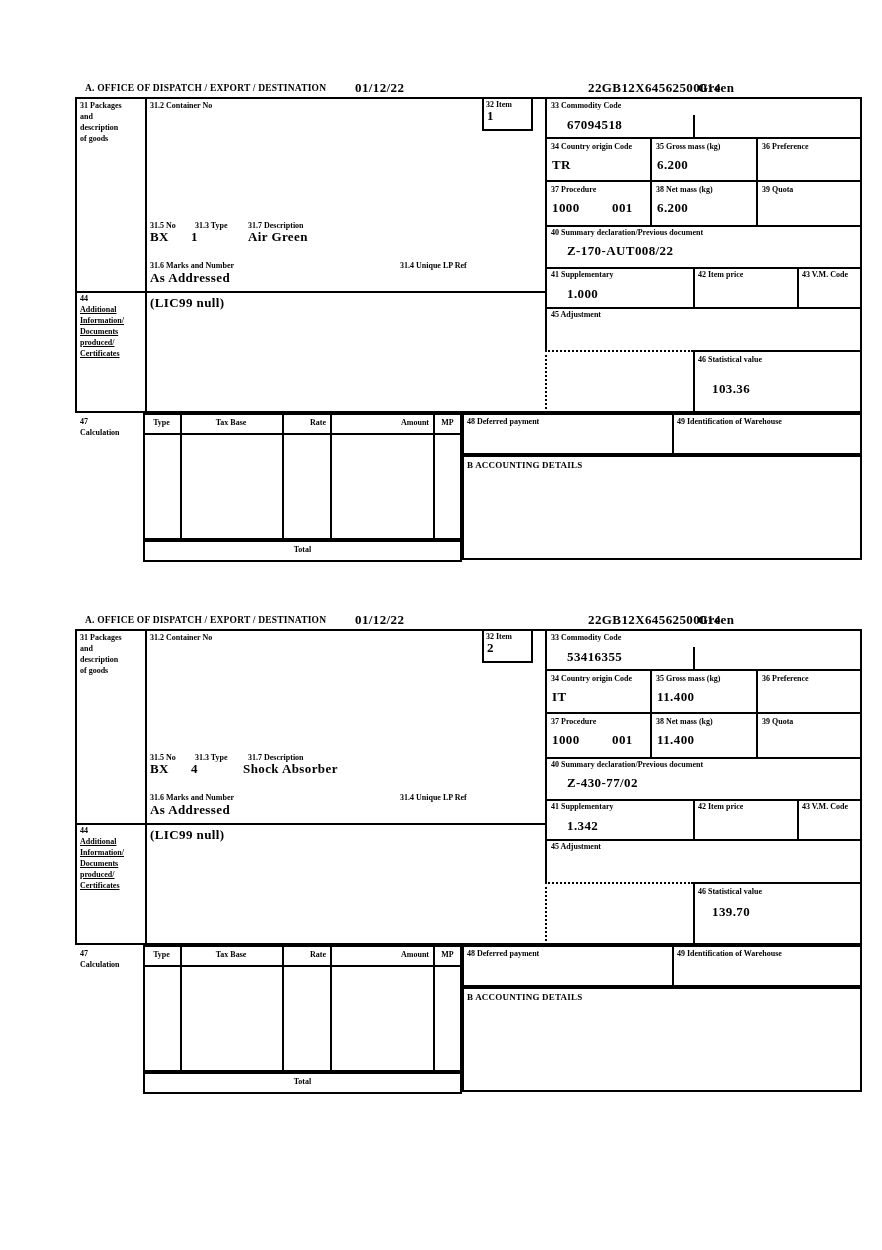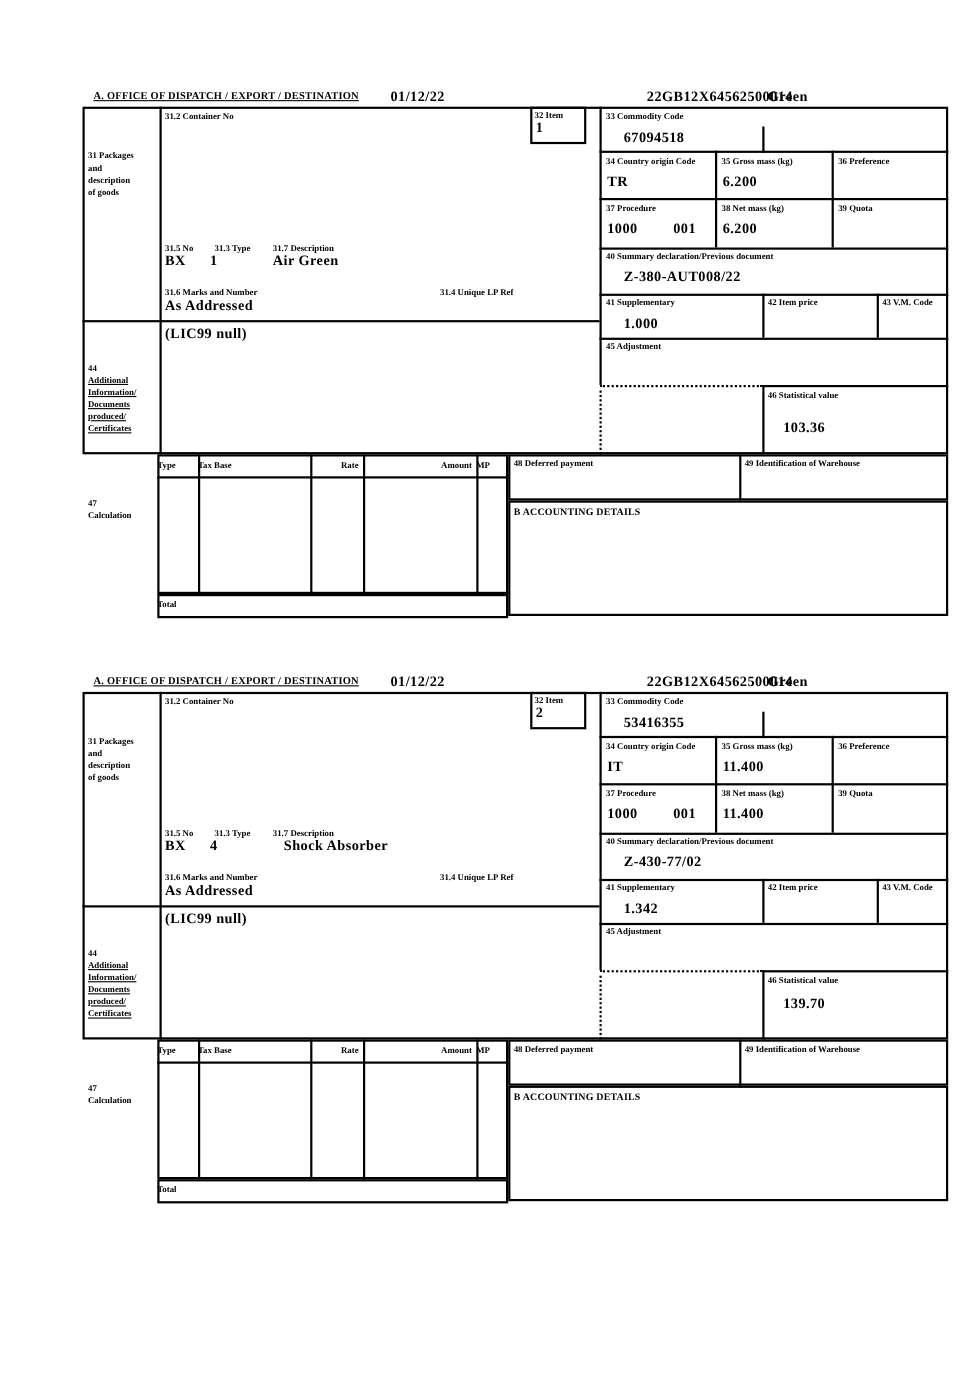--- a/index.html
+++ b/index.html
@@ -1,32 +1,32 @@
 <!DOCTYPE html>
 <html><head>
 <meta charset="utf-8">
 <style>
   html,body{margin:0;padding:0;}
   body{width:882px;height:1250px;background:#ffffff;position:relative;
        font-family:"Liberation Serif",serif;color:#000;overflow:hidden;}
   .form{position:absolute;width:787px;height:484px;}
   .l{position:absolute;font:bold 8px "Liberation Serif",serif;white-space:pre;line-height:10px;}
-  .lc{position:absolute;font:bold 8px "Liberation Serif",serif;white-space:pre;line-height:11px;margin-top:36px;}
+  .lc{position:absolute;font:bold 8px "Liberation Serif",serif;white-space:pre;line-height:11px;}
   .v{position:absolute;font:bold 13px "Liberation Serif",serif;white-space:pre;letter-spacing:0.4px;line-height:13px;}
-  .hdr{position:absolute;font:bold 9.5px "Liberation Serif",serif;letter-spacing:0.2px;text-decoration:underline;}
+  .hdr{position:absolute;font:bold 9.5px "Liberation Serif",serif;letter-spacing:0.2px;}
   .acct{position:absolute;font:bold 9px "Liberation Serif",serif;letter-spacing:0.2px;}
   .box{position:absolute;border:2px solid #000;box-sizing:border-box;}
   .vl{position:absolute;width:2px;background:#000;}
   .hl{position:absolute;height:2px;background:#000;}
   .dv{position:absolute;width:0;border-left:2px dotted #000;}
   .dh{position:absolute;height:0;border-top:2px dotted #000;}
   .tl{position:absolute;border-left:2px solid #000;border-top:2px solid #000;box-sizing:border-box;}
   .u{text-decoration:underline;}
   .th{position:absolute;font:bold 8px "Liberation Serif",serif;box-sizing:border-box;}
-  .tc{} .tr{text-align:right;padding-right:4px;}
+  .tc{text-align:center;} .tr{text-align:right;padding-right:4px;}
 </style>
 </head>
 <body>
 
 <div class="form" style="left:75px;top:80px">
 
   <div class="hdr" style="left:10px;top:3px">A.  OFFICE OF DISPATCH / EXPORT / DESTINATION</div>
   <div class="v" style="left:280px;top:1px">01/12/22</div>
   <div class="v" style="left:513px;top:1px">22GB12X64562500014</div>
   <div class="v" style="left:623px;top:1px">Green</div>
@@ -73,21 +73,21 @@
   <div class="l" style="left:581px;top:62px">35 Gross mass (kg)</div>
   <div class="v" style="left:582px;top:78px">6.200</div>
   <div class="l" style="left:687px;top:62px">36 Preference</div>
   <div class="l" style="left:476px;top:105px">37 Procedure</div>
   <div class="v" style="left:477px;top:121px">1000</div>
   <div class="v" style="left:537px;top:121px">001</div>
   <div class="l" style="left:581px;top:105px">38 Net mass (kg)</div>
   <div class="v" style="left:582px;top:121px">6.200</div>
   <div class="l" style="left:687px;top:105px">39 Quota</div>
   <div class="l" style="left:476px;top:148px">40 Summary declaration/Previous document</div>
-  <div class="v" style="left:492px;top:164px">Z-380-AUT008/22</div>
+  <div class="v" style="left:492px;top:164px">Z-170-AUT008/22</div>
   <div class="l" style="left:476px;top:190px">41 Supplementary</div>
   <div class="v" style="left:492px;top:207px">1.000</div>
   <div class="l" style="left:623px;top:190px">42 Item price</div>
   <div class="l" style="left:727px;top:190px">43 V.M. Code</div>
   <div class="l" style="left:476px;top:230px">45 Adjustment</div>
   <div class="l" style="left:623px;top:275px">46 Statistical value</div>
   <div class="v" style="left:637px;top:302px">103.36</div>
 
   <div class="lc" style="left:5px;top:213px"><span>44</span><br><span class="u">Additional</span><br><span class="u">Information/</span><br><span class="u">Documents</span><br><span class="u">produced/</span><br><span class="u">Certificates</span></div>
   <div class="v" style="left:75px;top:216px">(LIC99 null)</div>
@@ -144,21 +144,21 @@
   <div class="lc" style="left:5px;top:20px"><span>31 Packages</span><br><span>and</span><br><span>description</span><br><span>of goods</span></div>
   <div class="l" style="left:75px;top:21px">31.2 Container No</div>
   <div class="l" style="left:411px;top:20px">32 Item</div>
   <div class="v" style="left:412px;top:29px">2</div>
 
   <div class="l" style="left:75px;top:141px">31.5 No</div>
   <div class="l" style="left:120px;top:141px">31.3 Type</div>
   <div class="l" style="left:173px;top:141px">31.7 Description</div>
   <div class="v" style="left:75px;top:150px">BX</div>
   <div class="v" style="left:116px;top:150px">4</div>
-  <div class="v" style="left:183px;top:150px">Shock Absorber</div>
+  <div class="v" style="left:168px;top:150px">Shock Absorber</div>
 
   <div class="l" style="left:75px;top:181px">31.6 Marks and Number</div>
   <div class="l" style="left:325px;top:181px">31.4 Unique LP Ref</div>
   <div class="v" style="left:75px;top:191px">As Addressed</div>
 
   <div class="l" style="left:476px;top:21px">33 Commodity Code</div>
   <div class="v" style="left:492px;top:38px">53416355</div>
   <div class="l" style="left:476px;top:62px">34 Country origin Code</div>
   <div class="v" style="left:477px;top:78px">IT</div>
   <div class="l" style="left:581px;top:62px">35 Gross mass (kg)</div>

